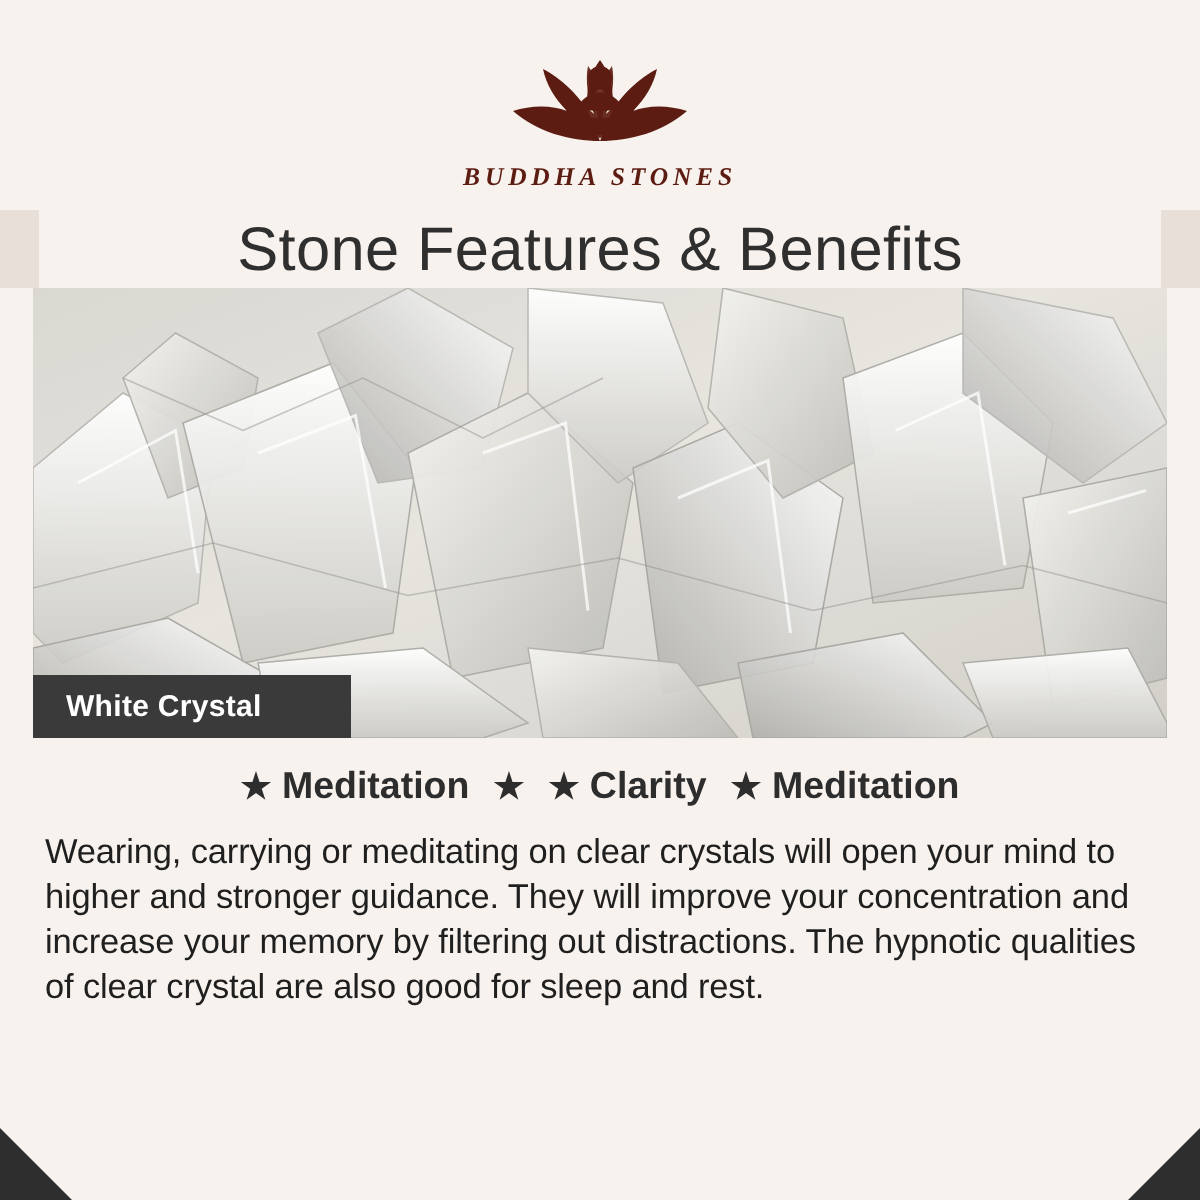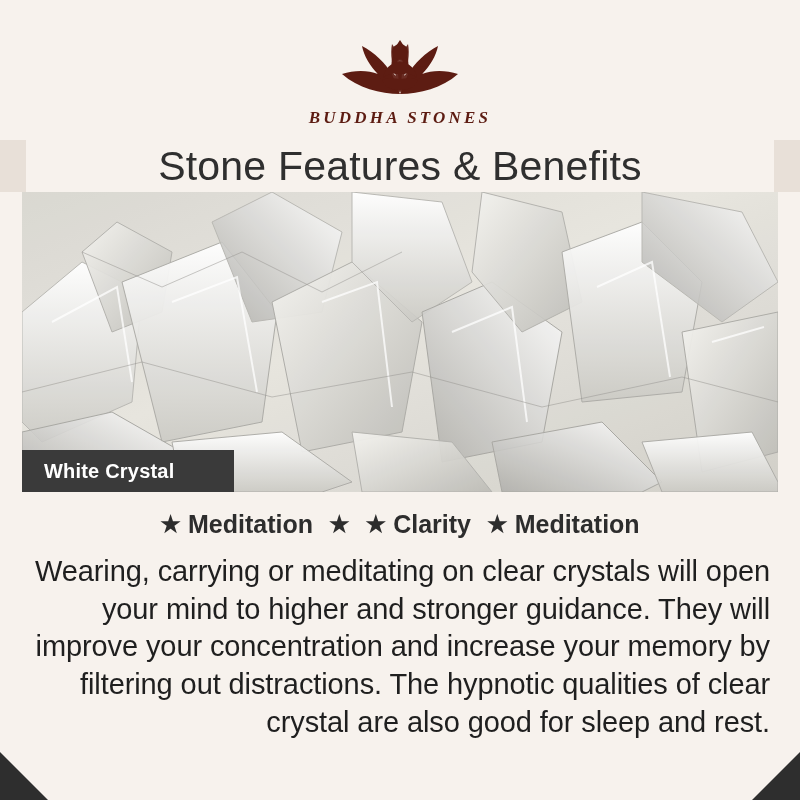--- a/index.html
+++ b/index.html
@@ -149,24 +149,24 @@
     font-weight: bold;
     color: #2d2d2d;
   }
   .benefit .star {
     font-size: 23px;
     color: #2d2d2d;
     line-height: 1;
   }
   .description {
     margin: 14px 30px 0 30px;
-    font-size: 29px;
+    font-size: 23px;
     line-height: 1.30;
     color: #1f1f1f;
-    text-align: right;
+    text-align: left;
     letter-spacing: -0.1px;
   }
 </style>
 </head>
 <body>
 
 <div class="page">
   <div class="card"></div>
 
   <div class="header">

